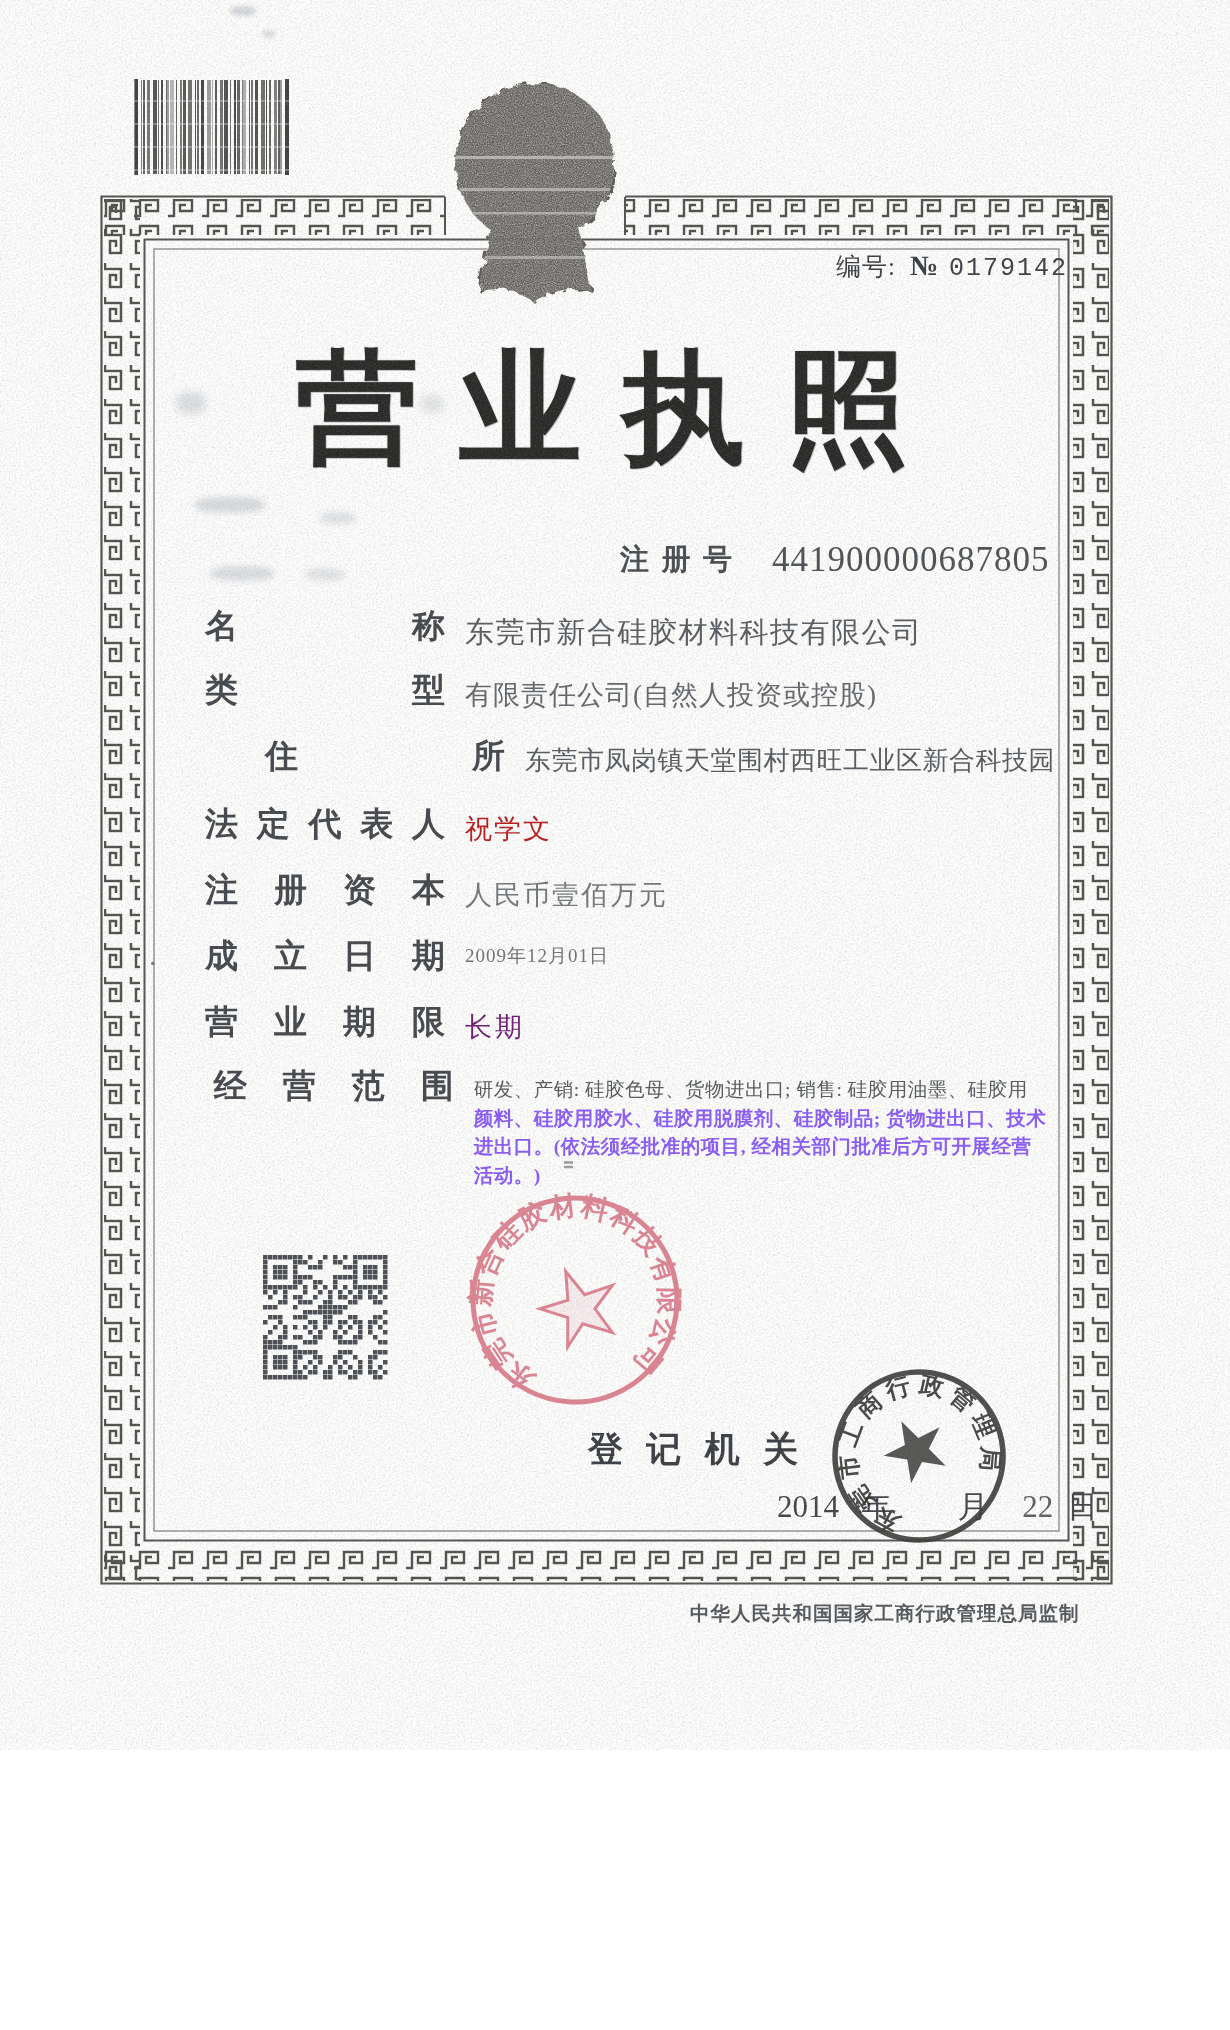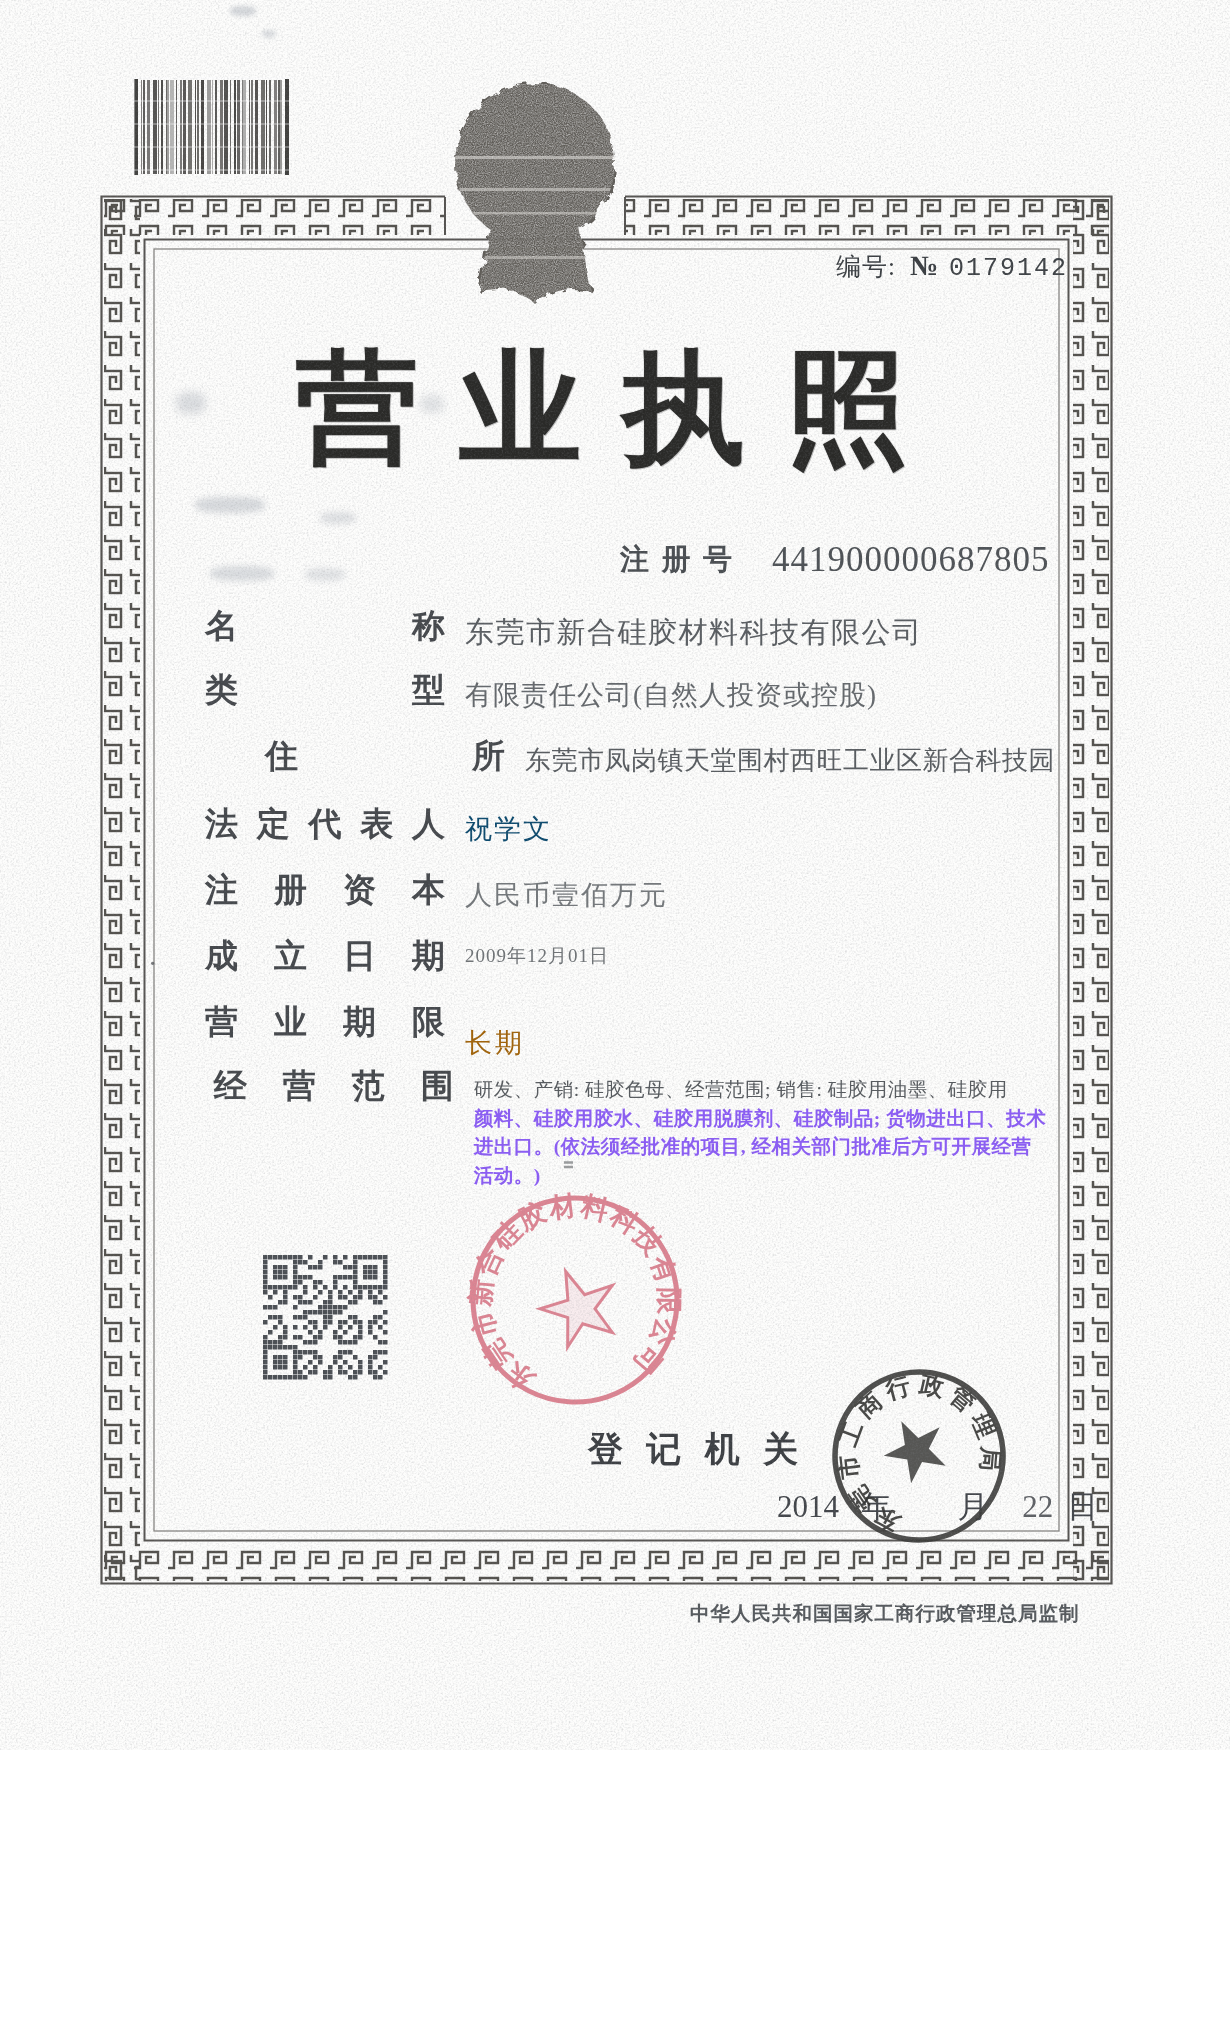--- a/index.html
+++ b/index.html
@@ -18,24 +18,24 @@
              font-size:29px;font-weight:600;color:#4a4e52;vertical-align:middle;}
   .reg-num{font-size:35px;color:#4e5256;letter-spacing:1px;margin-left:36px;vertical-align:middle;}
   
   .frow{left:205px;width:850px;display:flex;}
   .flabel{width:240px;flex:0 0 240px;text-align:justify;text-align-last:justify;
           font-size:33px;font-weight:600;color:#45484c;line-height:1.15;}
   .fvalue{margin-left:20px;padding-top:5px;white-space:nowrap;}
   .v0{font-size:29px;color:#595d61;letter-spacing:1.5px;}
   .v1{font-size:27px;color:#64686c;letter-spacing:1px;}
   .v2{font-size:26px;color:#585c60;letter-spacing:.5px;}
-  .v3{font-size:27px;color:#0c4a6e;letter-spacing:2px;}
+  .v3{font-size:27px;color:#b91c1c;letter-spacing:2px;}
   .v4{font-size:27px;color:#74787b;letter-spacing:2px;}
   .v5{font-size:19px;color:#6f7376;letter-spacing:1px;}
-  .v6{font-size:27px;color:#a16207;letter-spacing:3px;margin-top:16px;}
+  .v6{font-size:27px;color:#701a75;letter-spacing:3px;}
   .scope{padding-top:8px;}
   .scope div{font-size:19.5px;line-height:28.5px;color:#565a5e;letter-spacing:.5px;white-space:nowrap;}
   .scope div.bd{font-weight:600;color:#8b5cf6;}
   
   .issuer{left:588px;top:1426px;width:210px;text-align:justify;text-align-last:justify;
           font-size:35px;font-weight:600;color:#3c3f43;}
   .datey{left:777px;top:1486px;font-size:31px;color:#42454a;white-space:nowrap;}
   .datey span{display:inline-block;}
   .footerL{left:95px;top:1602px;font-family:"Liberation Mono","DejaVu Sans Mono",monospace;
            font-size:17px;color:#74787a;letter-spacing:.5px;}
@@ -188,21 +188,21 @@
     <div class="flabel">成立日期</div>
     <div class="fvalue v5">2009年12月01日</div>
   </div>
   <div class="abs frow" style="top:1004px;">
     <div class="flabel">营业期限</div>
     <div class="fvalue v6">长期</div>
   </div>
   <div class="abs frow" style="top:1068px;justify-content:center;">
     <div class="flabel">经营范围</div>
     <div class="fvalue scope">
-        <div>研发、产销: 硅胶色母、经营范围; 销售: 硅胶用油墨、硅胶用</div>
+        <div>研发、产销: 硅胶色母、货物进出口; 销售: 硅胶用油墨、硅胶用</div>
         <div class="bd">颜料、硅胶用胶水、硅胶用脱膜剂、硅胶制品; 货物进出口、技术</div>
         <div class="bd">进出口。(依法须经批准的项目, 经相关部门批准后方可开展经营</div>
         <div class="bd">活动。)</div>
       </div>
   </div>
 
   <div class="abs dotmark">·</div>
   <div class="abs endmark">〓</div>
   <div class="smudge" style="left:195px;top:497px;width:70px;height:16px;opacity:.28;filter:blur(3px);"></div>
   <div class="smudge" style="left:320px;top:512px;width:36px;height:12px;opacity:.22;filter:blur(3px);"></div>

